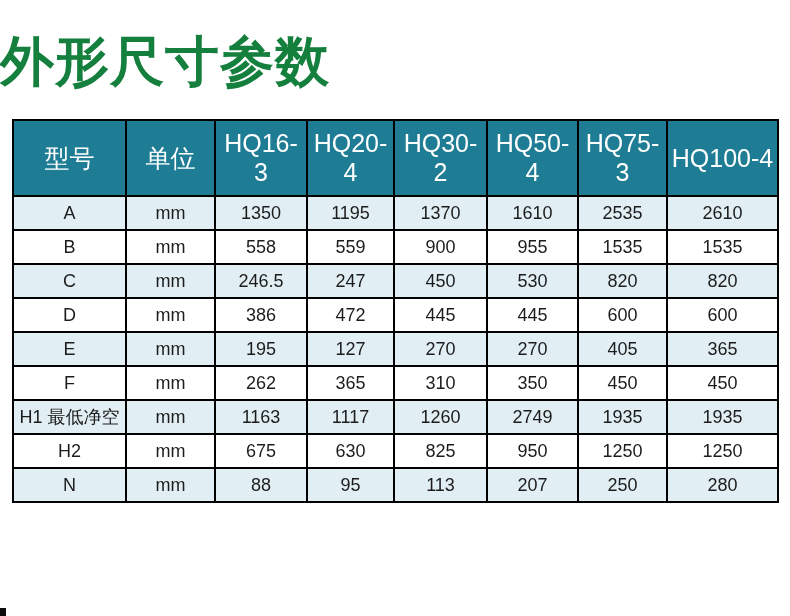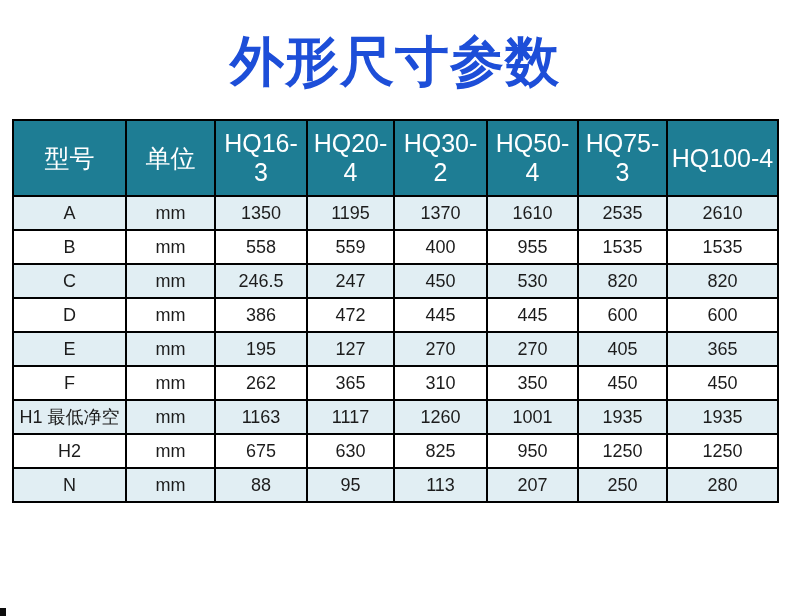--- a/index.html
+++ b/index.html
@@ -5,24 +5,23 @@
   * { margin: 0; padding: 0; box-sizing: border-box; }
   html, body {
     width: 790px; height: 616px;
     background: #ffffff;
     font-family: "Liberation Sans", "DejaVu Sans", sans-serif;
     overflow: hidden;
     position: relative;
   }
   .page-title {
     margin-top: 26px;
-    text-align: center;
     font-size: 54px;
     font-weight: bold;
-    color: #1d4ed8;
+    color: #15803d;
     letter-spacing: 1px;
     font-family: "DejaVu Sans", "Liberation Sans", sans-serif;
   }
   table.spec-table {
     border-collapse: collapse;
     margin: 20px auto 0 12px;
     width: 765px;
     table-layout: fixed;
   }
   .spec-table th, .spec-table td {
@@ -98,21 +97,21 @@
         <td>1370</td>
         <td>1610</td>
         <td>2535</td>
         <td>2610</td>
       </tr>
       <tr>
         <td>B</td>
         <td>mm</td>
         <td>558</td>
         <td>559</td>
-        <td>400</td>
+        <td>900</td>
         <td>955</td>
         <td>1535</td>
         <td>1535</td>
       </tr>
       <tr class="striped">
         <td>C</td>
         <td>mm</td>
         <td>246.5</td>
         <td>247</td>
         <td>450</td>
@@ -149,21 +148,21 @@
         <td>350</td>
         <td>450</td>
         <td>450</td>
       </tr>
       <tr class="striped">
         <td>H1 最低净空</td>
         <td>mm</td>
         <td>1163</td>
         <td>1117</td>
         <td>1260</td>
-        <td>1001</td>
+        <td>2749</td>
         <td>1935</td>
         <td>1935</td>
       </tr>
       <tr>
         <td>H2</td>
         <td>mm</td>
         <td>675</td>
         <td>630</td>
         <td>825</td>
         <td>950</td>

